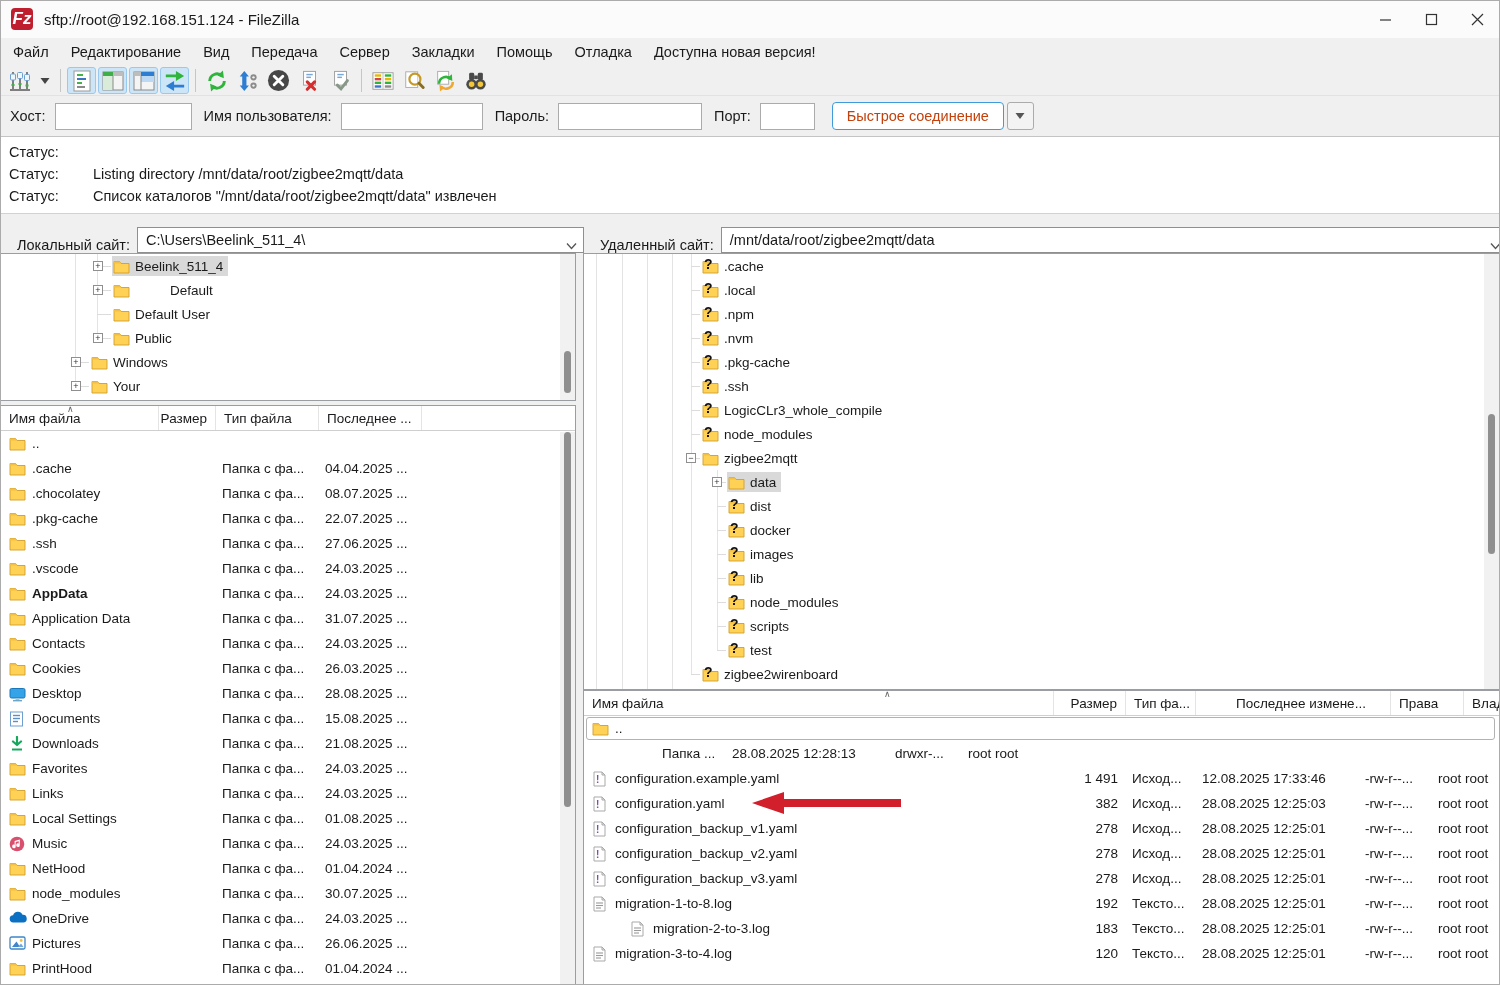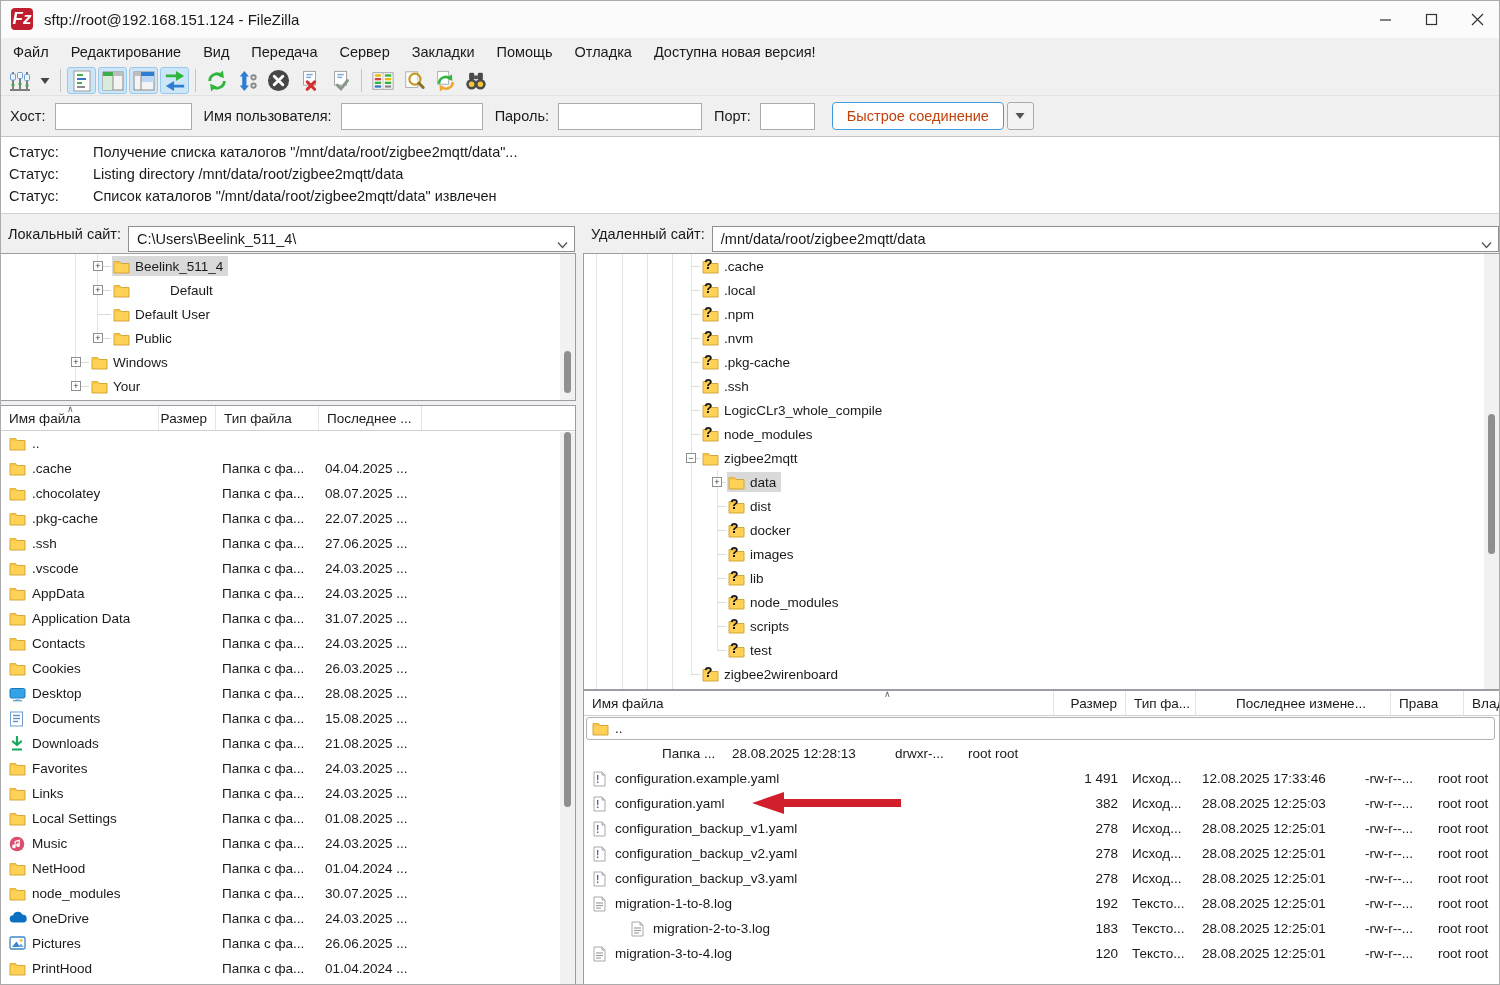--- a/index.html
+++ b/index.html
@@ -37,21 +37,21 @@
   .qc-input { height:27px; background:#fff; border:1px solid #ababab; margin-left:9px; padding:0 6px; font-family:inherit; font-size:14px; }
   .qc-btn { margin-left:17px; width:172px; height:28px; background:#fff; border:1px solid #3f9bdc; border-radius:4px; font-family:inherit; font-size:14.5px; color:#c2410c; }
   .qc-dd { margin-left:3px; width:27px; height:28px; background:#f3f3f3; border:1px solid #ababab; border-radius:3px; display:flex; align-items:center; justify-content:center; }
 
   
   .statuslog { position:absolute; top:137px; left:0; right:0; height:77px; background:#fff; border-bottom:1px solid #d2d2d2; padding-top:4px; font-size:14.5px; }
   .status-line { display:flex; height:22px; align-items:center; }
   .status-label { width:93px; padding-left:9px; flex:none; }
 
   
-  .site-bar { position:absolute; top:226px; height:27px; display:flex; align-items:flex-start; font-size:14.5px; }
+  .site-bar { position:absolute; top:226px; height:27px; display:flex; align-items:flex-end; font-size:14.5px;margin-left:9px; }
   .site-bar.local  { left:0;   width:576px; }
   .site-bar.remote { left:583px; width:917px; }
   .site-combo { flex:1; height:26px; background:#fff; border:1px solid #8f8f8f; display:flex; align-items:center; padding-left:8px; margin-right:1px; position:relative; font-size:14.5px; white-space:nowrap; overflow:hidden; }
   .combo-chevron { position:absolute; right:6px; top:9px; }
   .site-label { margin-left:8px; margin-right:7px; white-space:nowrap; }
 
   
   .box { position:absolute; background:#fff; border:1px solid #9a9da1; overflow:hidden; }
   #local-tree-box  { top:253px; left:0;     width:576px; height:148px; }
   #local-list-box  { top:405px; left:0;     width:576px; height:580px; }
@@ -319,21 +319,20 @@
   <div class="qc-dd">
     <svg width="10" height="8">
         <path d="M0.5 1 L9.5 1 L5 7 Z" fill="#555"></path>
       </svg>
   </div>
 </div>
 
 <div class="statuslog" id="statuslog">
     <div class="status-line">
       <span class="status-label">Статус:</span>
-      <span>Получение списка каталогов "/mnt/data/root/zigbee2mqtt/data"...</span>
     </div>
     <div class="status-line">
       <span class="status-label">Статус:</span>
       <span>Listing directory /mnt/data/root/zigbee2mqtt/data</span>
     </div>
     <div class="status-line">
       <span class="status-label">Статус:</span>
       <span>Список каталогов "/mnt/data/root/zigbee2mqtt/data" извлечен</span>
     </div>
   </div>
@@ -511,21 +510,21 @@
               <path d="M1 2.5 h5.5 l1.6 2 H16 v9.5 H1 z" fill="#ffd155" stroke="#cf9f2e" stroke-width="0.9"></path>
               <path d="M1 2.5 h5.5 l1.6 2 H1 z" fill="#f3c047"></path>
             </svg></span>
           <span>.vscode</span>
         </div>
         <div class="cell num" style="width: 57px;"></div>
         <div class="cell" style="width: 103px;">Папка с фа...</div>
         <div class="cell" style="width: 103px;">24.03.2025 ...</div>
       </div>
       <div class="lrow">
-        <div class="cell name" style="width: 158px;">
+        <div class="cell name" style="width: 158px; font-weight: bold;">
           <span class="ficon"><svg width="17" height="15" viewBox="0 0 17 15">
               <path d="M1 2.5 h5.5 l1.6 2 H16 v9.5 H1 z" fill="#ffd155" stroke="#cf9f2e" stroke-width="0.9"></path>
               <path d="M1 2.5 h5.5 l1.6 2 H1 z" fill="#f3c047"></path>
             </svg></span>
           <span>AppData</span>
         </div>
         <div class="cell num" style="width: 57px;"></div>
         <div class="cell" style="width: 103px;">Папка с фа...</div>
         <div class="cell" style="width: 103px;">24.03.2025 ...</div>
       </div>

